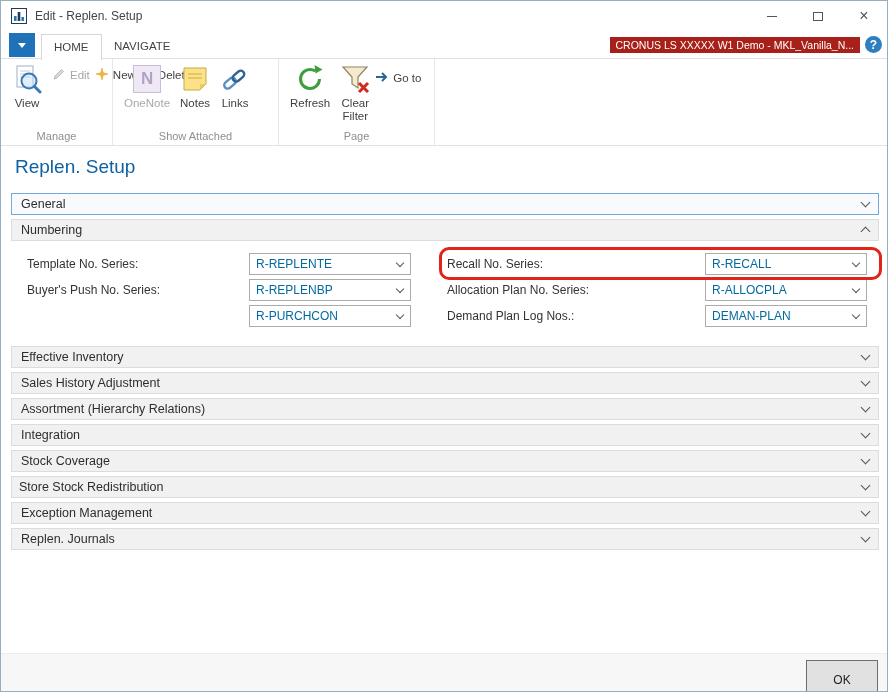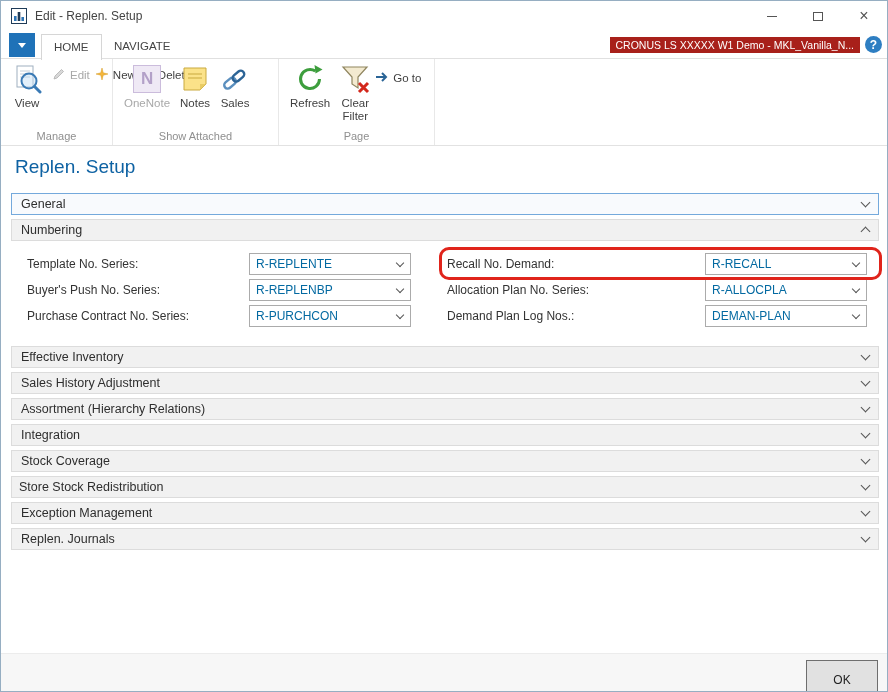--- a/index.html
+++ b/index.html
@@ -163,21 +163,21 @@
       </div>
       <div class="bigbtn">
         <span class="icon30">
           <svg width="30" height="30" viewBox="0 0 30 30">
             <g transform="rotate(-40 15 15)" fill="none" stroke-width="2.4">
               <rect x="2" y="11.5" width="13" height="7" rx="3.5" stroke="#5b8fbe"></rect>
               <rect x="13" y="11.5" width="13" height="7" rx="3.5" stroke="#2c6496"></rect>
             </g>
           </svg>
         </span>
-        <span class="biglabel">Sales</span>
+        <span class="biglabel">Links</span>
       </div>
       <div class="rgroup-label">Show Attached</div>
     </div>
 
     <div class="rgroup g-page">
       <div class="bigbtn">
         <span class="icon30">
           <svg width="30" height="30" viewBox="0 0 30 30">
             <path d="M24.5 15 a9.5 9.5 0 1 1 -4.2 -7.9" fill="none" stroke="#3d9e3d" stroke-width="3"></path>
             <polygon points="19.5,1 20.5,9.5 27.5,5.5" fill="#3d9e3d"></polygon>
@@ -218,38 +218,37 @@
   <div class="sect" style="top:218px;">
     <span>Numbering</span>
     <span class="chev up"></span>
   </div>
 
   <span class="flabel" style="top:252px; left:26px;">Template No. Series:</span>
   <div class="combo" style="top:252px; left:248px;">
     <span class="cval">R-REPLENTE</span>
     <span class="carr"></span>
   </div>
-  <span class="flabel" style="top:252px; left:446px;">Recall No. Demand:</span>
+  <span class="flabel" style="top:252px; left:446px;">Recall No. Series:</span>
   <div class="combo" style="top:252px; left:704px;">
     <span class="cval">R-RECALL</span>
     <span class="carr"></span>
   </div>
 
   <span class="flabel" style="top:278px; left:26px;">Buyer's Push No. Series:</span>
   <div class="combo" style="top:278px; left:248px;">
     <span class="cval">R-REPLENBP</span>
     <span class="carr"></span>
   </div>
   <span class="flabel" style="top:278px; left:446px;">Allocation Plan No. Series:</span>
   <div class="combo" style="top:278px; left:704px;">
     <span class="cval">R-ALLOCPLA</span>
     <span class="carr"></span>
   </div>
 
-  <span class="flabel" style="top:304px; left:26px;">Purchase Contract No. Series:</span>
   <div class="combo" style="top:304px; left:248px;">
     <span class="cval">R-PURCHCON</span>
     <span class="carr"></span>
   </div>
   <span class="flabel" style="top:304px; left:446px;">Demand Plan Log Nos.:</span>
   <div class="combo" style="top:304px; left:704px;">
     <span class="cval">DEMAN-PLAN</span>
     <span class="carr"></span>
   </div>
 

